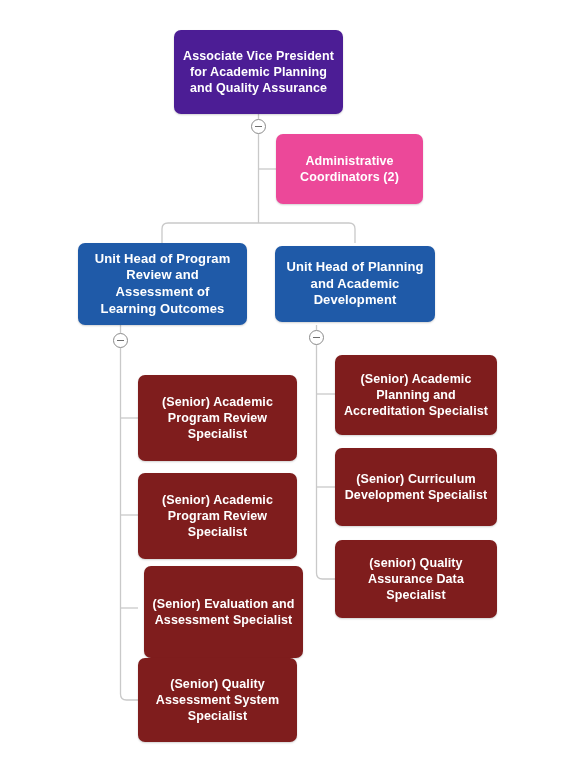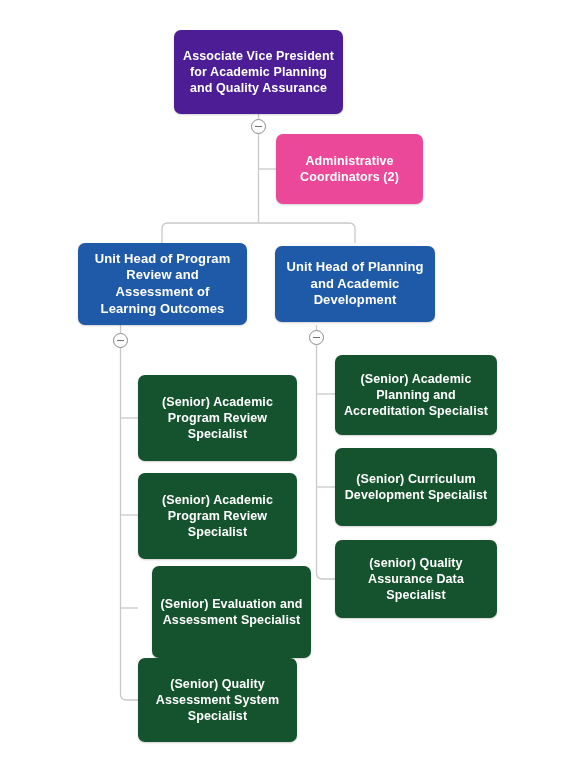--- a/index.html
+++ b/index.html
@@ -47,21 +47,21 @@
   }
   .node-label {
     display: block;
     width: 100%;
     white-space: pre-line;
   }
 
   .lvl-exec   { background: #4c1d95; font-size: 12.5px; }
   .lvl-admin  { background: #ec4899; font-size: 12.5px; }
   .lvl-unit   { background: #1f5aa8; font-size: 13px;   }
-  .lvl-spec   { background: #14532d; font-size: 12.5px; }
+  .lvl-spec   { background: #7f1d1d; font-size: 12.5px; }
 
   
   .collapse-toggle {
     position: absolute;
     width: 15px;
     height: 15px;
     box-sizing: border-box;
     border: 1.2px solid #8b8b8b;
     border-radius: 50%;
     background: #ffffff;
@@ -127,21 +127,21 @@
   </div>
 
   <div class="node lvl-spec" style="left:138px; top:375px; width:159px; height:86px;">
     <span class="node-label">(Senior) Academic Program Review Specialist</span>
   </div>
 
   <div class="node lvl-spec" style="left:138px; top:473px; width:159px; height:86px;">
     <span class="node-label">(Senior) Academic Program Review Specialist</span>
   </div>
 
-  <div class="node lvl-spec" style="left:152px; top:566px; width:159px; height:92px;">
+  <div class="node lvl-spec" style="left:144px; top:566px; width:159px; height:92px;">
     <span class="node-label">(Senior) Evaluation and Assessment Specialist</span>
   </div>
 
   <div class="node lvl-spec" style="left:138px; top:658px; width:159px; height:84px;">
     <span class="node-label">(Senior) Quality Assessment System Specialist</span>
   </div>
 
   <div class="node lvl-spec" style="left:335px; top:355px; width:162px; height:80px;">
     <span class="node-label">(Senior) Academic Planning and Accreditation Specialist</span>
   </div>

